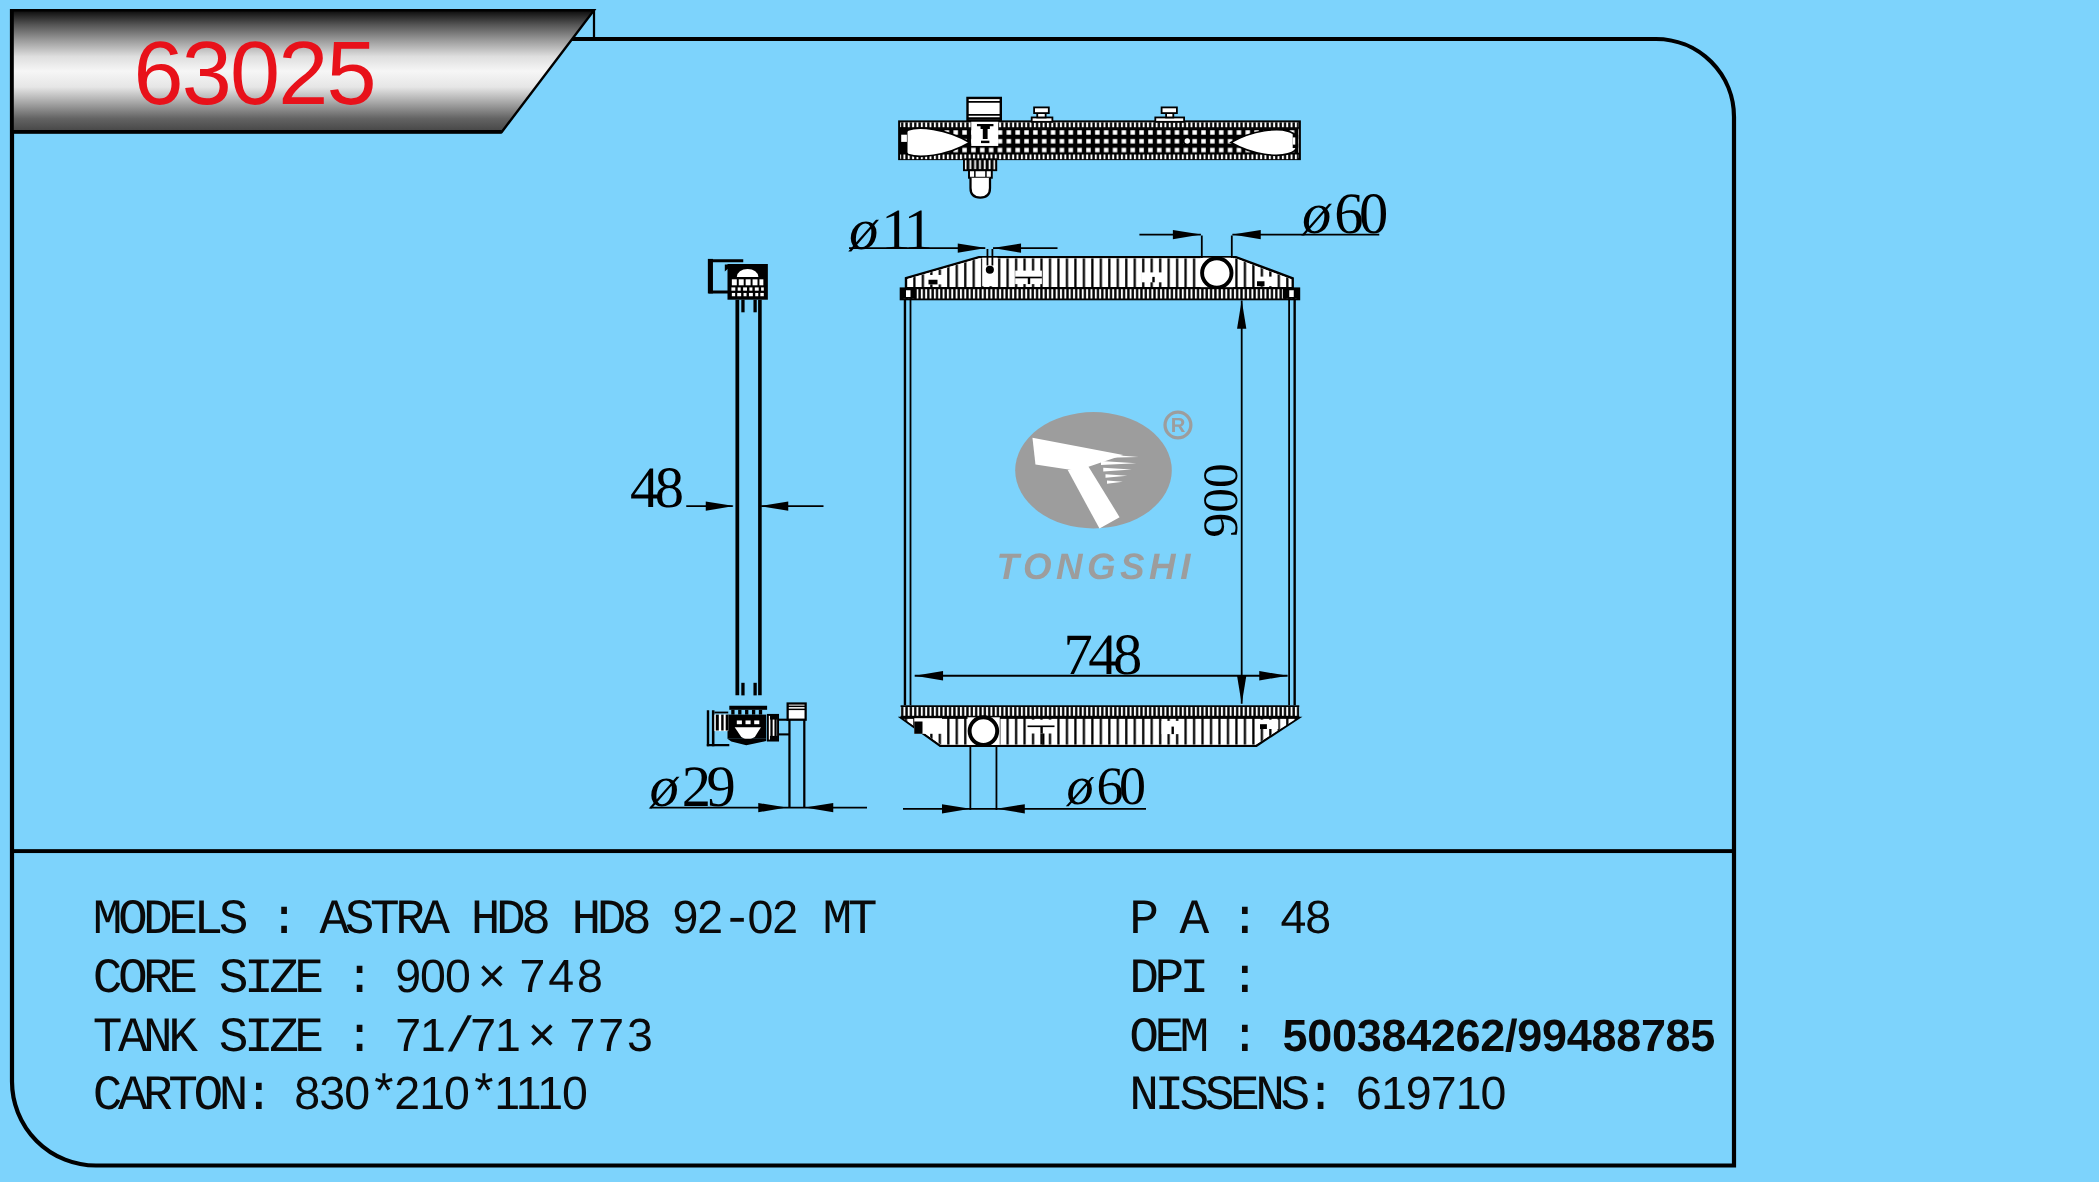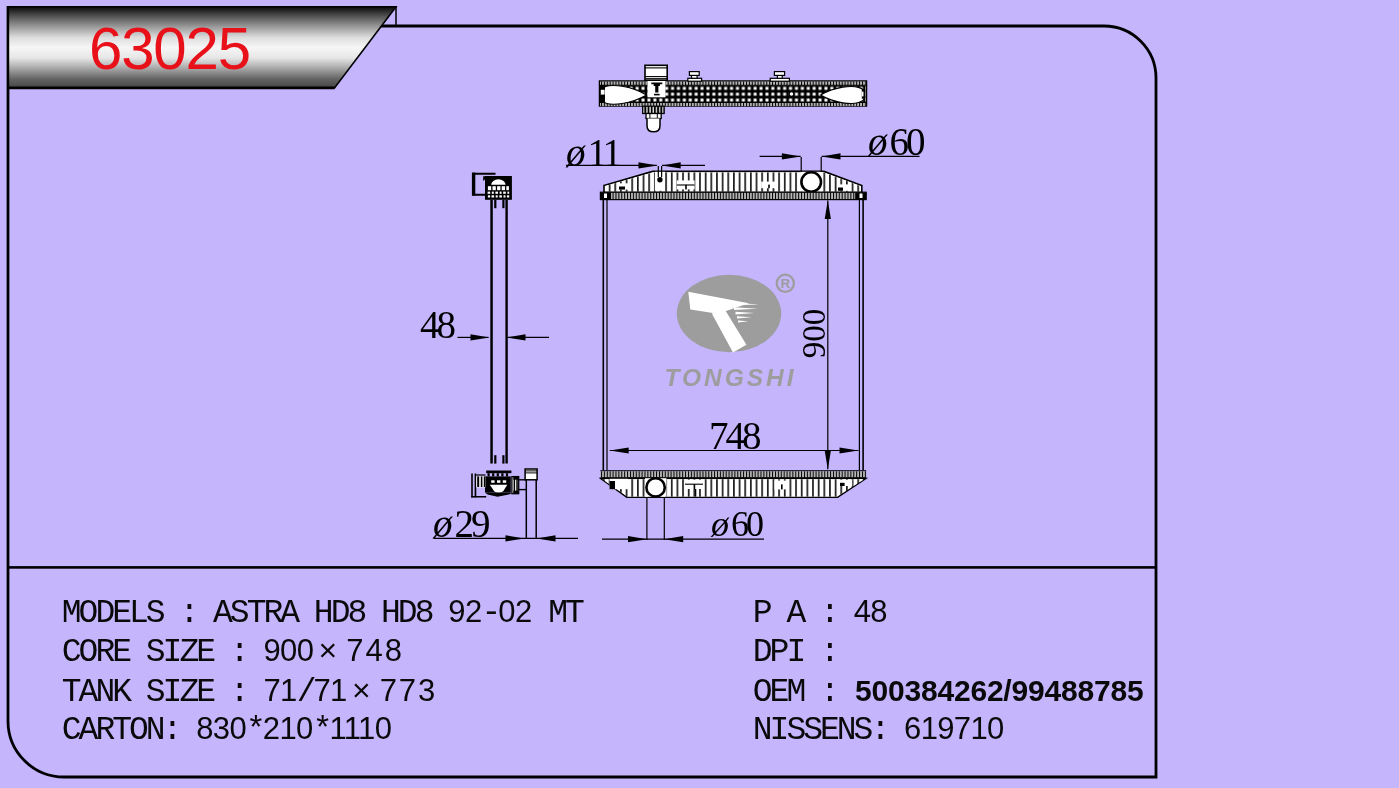--- a/index.html
+++ b/index.html
@@ -1,16 +1,16 @@
 <!DOCTYPE html>
 <html><head>
 <meta charset="utf-8">
 <style>
 html,body{margin:0;padding:0;background:#fff;}
-#page{position:relative;width:1399px;height:788px;background:#c4b5fd;overflow:hidden;}
+#page{position:relative;width:1399px;height:788px;background:#7dd3fc;overflow:hidden;}
 svg{position:absolute;left:0;top:0;}
 .mono{font-family:"Liberation Mono",monospace;font-size:33px;letter-spacing:-3.0px;fill:#0a0a0a;}
 .dgw{font-family:"Liberation Sans",sans-serif;font-size:31px;letter-spacing:1.96px;}
 .dim{font-family:"Liberation Serif",serif;font-size:39px;letter-spacing:-3px;fill:#000;}
 .dg{font-family:"Liberation Sans",sans-serif;font-size:31px;letter-spacing:-0.64px;}
 .oslash{font-style:italic;letter-spacing:0px;}
 </style>
 </head>
 <body>
 <div id="page">

